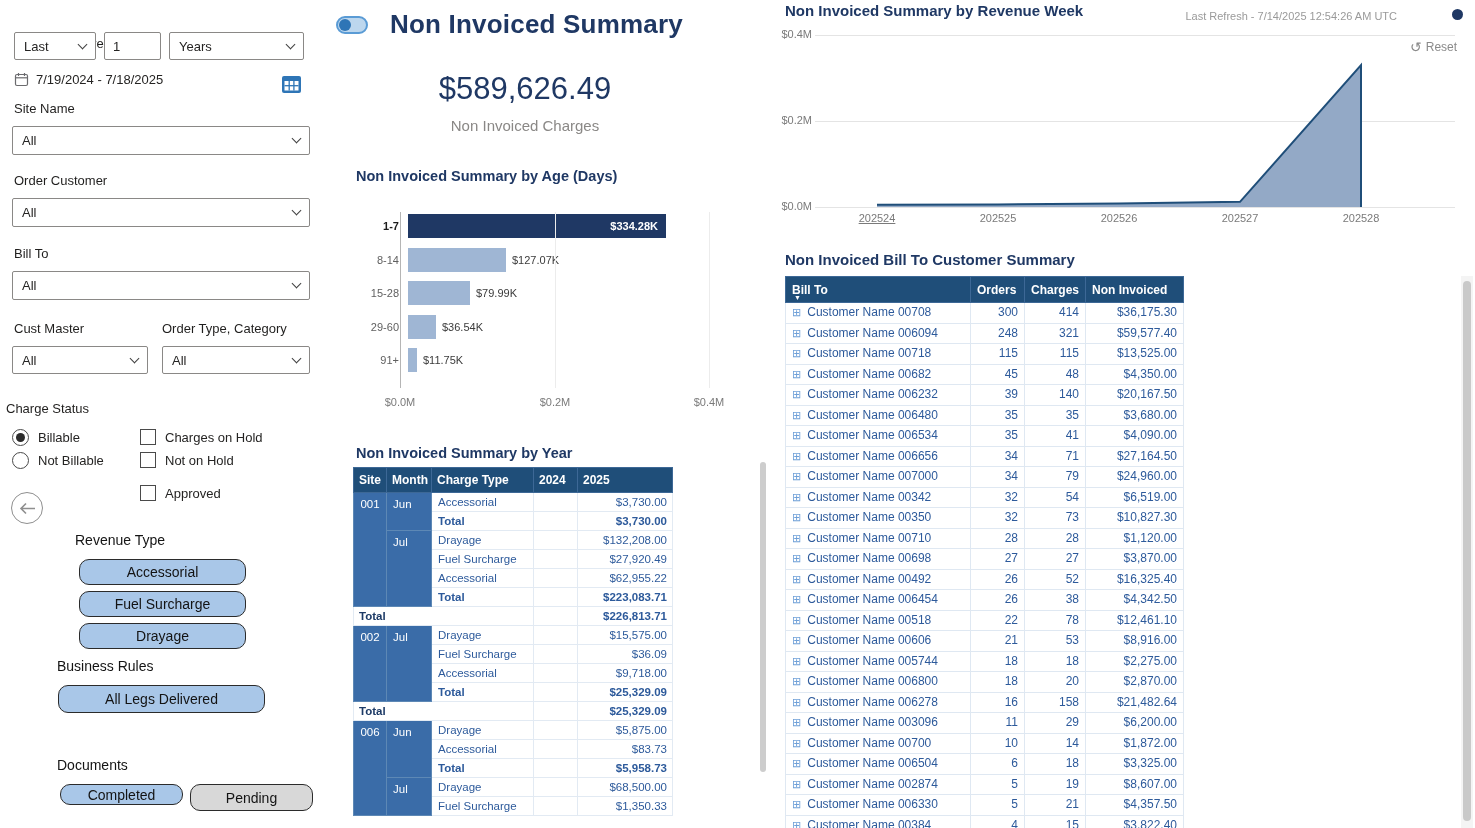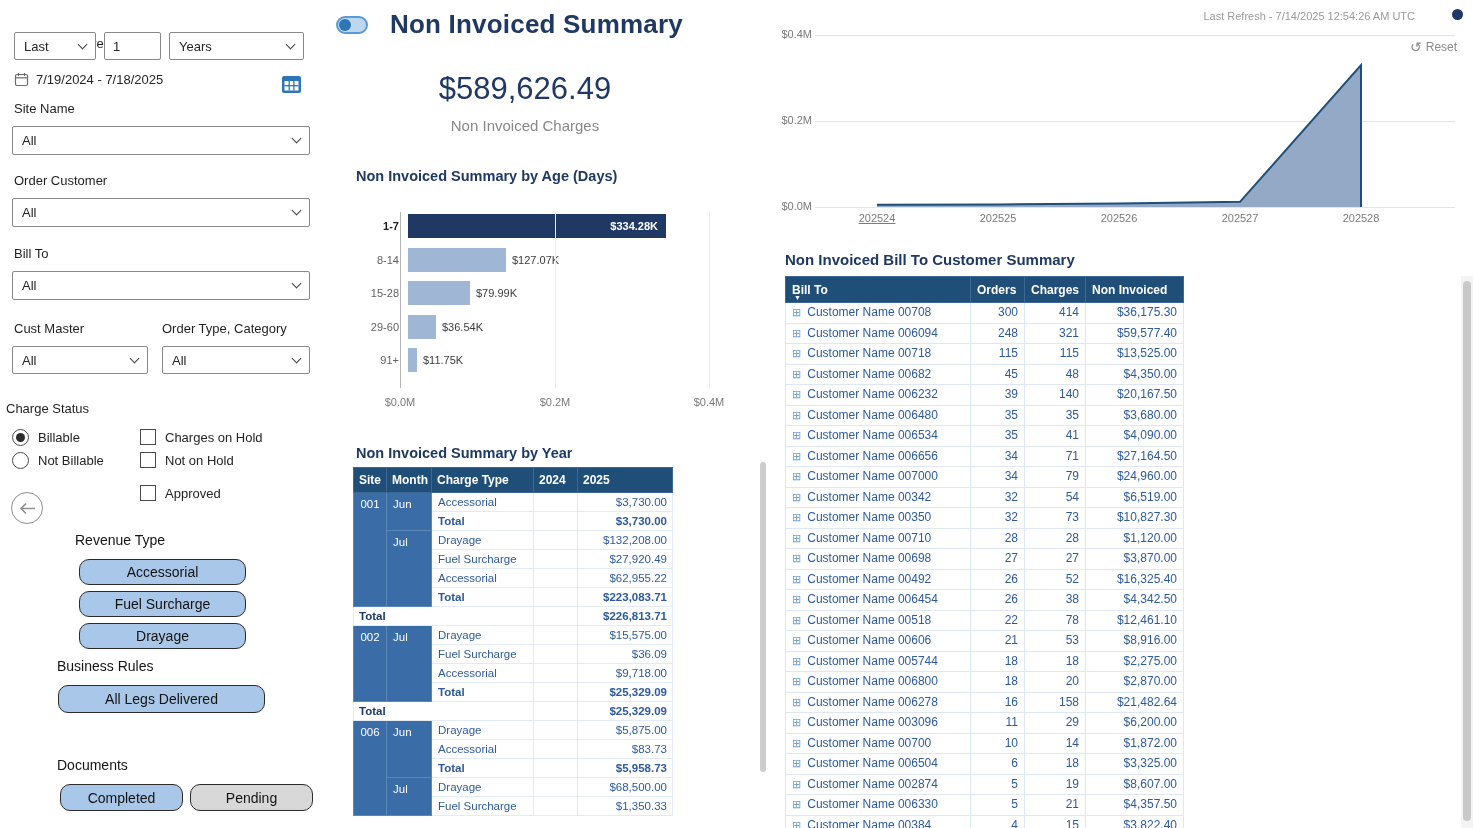--- a/index.html
+++ b/index.html
@@ -38,21 +38,21 @@
   #back-btn{position:absolute;left:11px;top:492px;width:32px;height:32px;border:1.6px solid #8f8f8f;
             border-radius:50%;display:flex;align-items:center;justify-content:center;background:#fff;cursor:pointer;}
   .seclabel{position:absolute;font-size:14px;color:#141414;}
   #lbl-revtype{left:75px;top:532px;} #lbl-bizrules{left:57px;top:658px;} #lbl-docs{left:57px;top:757px;}
   .pillbtn{position:absolute;background:#A9C7E8;border:1.4px solid #2b2b2b;border-radius:10px;
            font-size:14px;color:#131313;font-family:inherit;cursor:pointer;padding:0;}
   #btn-accessorial{left:79px;top:559px;width:167px;height:26px;}
   #btn-fuel{left:79px;top:591px;width:167px;height:26px;}
   #btn-drayage{left:79px;top:623px;width:167px;height:26px;}
   #btn-alllegs{left:58px;top:685px;width:207px;height:28px;}
-  #btn-completed{left:60px;top:784px;width:123px;height:27px;}
+  #btn-completed{left:60px;top:784px;width:123px;height:21px;}
   #btn-pending{left:190px;top:784px;width:123px;height:27px;background:#D8D8D8;}
 
   
   #toggle{position:absolute;left:336px;top:16px;width:32px;height:18px;border:2px solid #5A9BD5;
           border-radius:10px;background:#BDD7EE;cursor:pointer;}
   #toggle .knob{position:absolute;left:1px;top:1px;width:12px;height:12px;border-radius:50%;background:#2E75B6;}
   #main-title{position:absolute;left:390px;top:9px;font-size:26px;font-weight:bold;color:#1F3864;letter-spacing:.2px;}
   #kpi-value{position:absolute;left:340px;top:71px;width:370px;text-align:center;font-size:31px;color:#1F3864;}
   #kpi-label{position:absolute;left:340px;top:117px;width:370px;text-align:center;font-size:15px;color:#8A8886;}
   #age-title{position:absolute;left:356px;top:168px;font-size:14.5px;font-weight:bold;color:#1F3864;}
@@ -78,21 +78,21 @@
   .mtx td.site{background:#3A6CA8;color:#fff;text-align:center;vertical-align:top;border:1px solid #5D88B5;padding-top:3px;}
   .mtx td.month{background:#3A6CA8;color:#fff;text-align:left;vertical-align:top;border:1px solid #5D88B5;padding:3px 0 0 6px;}
   .mtx td.charge{color:#2D5A9B;padding-left:6px;}
   .mtx td.n24,.mtx td.n25{text-align:right;padding-right:5px;color:#2D5A9B;}
   .mtx .tot{font-weight:bold;color:#1C3A66;}
   .mtx td.stot{font-weight:bold;color:#1C3A66;padding-left:5px;border-top:1px solid #c9d6e4;}
   #sb-mid{position:absolute;left:760px;top:462px;width:6px;height:310px;background:#CDCDCD;border-radius:3px;cursor:pointer;}
 
   
   #week-title{position:absolute;left:785px;top:2px;font-size:15px;font-weight:bold;color:#1F3864;}
-  #last-refresh{position:absolute;right:60px;top:10px;font-size:11px;color:#9a9a9a;margin-left:48px;}
+  #last-refresh{position:absolute;right:78px;top:10px;font-size:11px;color:#9a9a9a;margin-left:48px;}
   #corner-dot{position:absolute;left:1452px;top:9px;width:11px;height:11px;border-radius:50%;background:#1F3864;}
   #reset{position:absolute;left:1410px;top:40px;display:flex;align-items:center;gap:4px;font-size:12px;color:#8a8a8a;cursor:pointer;}
   #reset .ric{font-size:14px;line-height:12px;}
   .wgrid{position:absolute;left:815px;width:640px;height:1px;background:#E4E4E4;}
   #wg1{top:35px;} #wg2{top:121px;} #wg3{top:207px;}
   .wylab{position:absolute;left:770px;width:42px;text-align:right;font-size:11px;color:#7a7a7a;}
   #wy1{top:28px;} #wy2{top:114px;} #wy3{top:200px;}
   #week-svg{position:absolute;left:815px;top:35px;}
   #week-xticks{position:absolute;left:815px;top:212px;width:640px;height:14px;}
   .wk-xtick{position:absolute;transform:translateX(-50%);font-size:11px;color:#7a7a7a;}
@@ -369,20 +369,21 @@
           <tr>
             <td class="charge">Fuel Surcharge</td>
             <td class="n24"></td>
             <td class="n25">$1,350.33</td>
           </tr>
         </tbody>
     </table>
   </div>
   <div id="sb-mid"></div>
 
+  <div id="week-title">Non Invoiced Summary by Revenue Week</div>
   <div id="last-refresh">Last Refresh - 7/14/2025 12:54:26 AM UTC</div>
   <div id="corner-dot"></div>
   <div id="reset">
     <span class="ric">↺</span>
     <span>Reset</span>
   </div>
 
   <div class="wgrid" id="wg1"></div>
   <div class="wgrid" id="wg2"></div>
   <div class="wgrid" id="wg3"></div>

